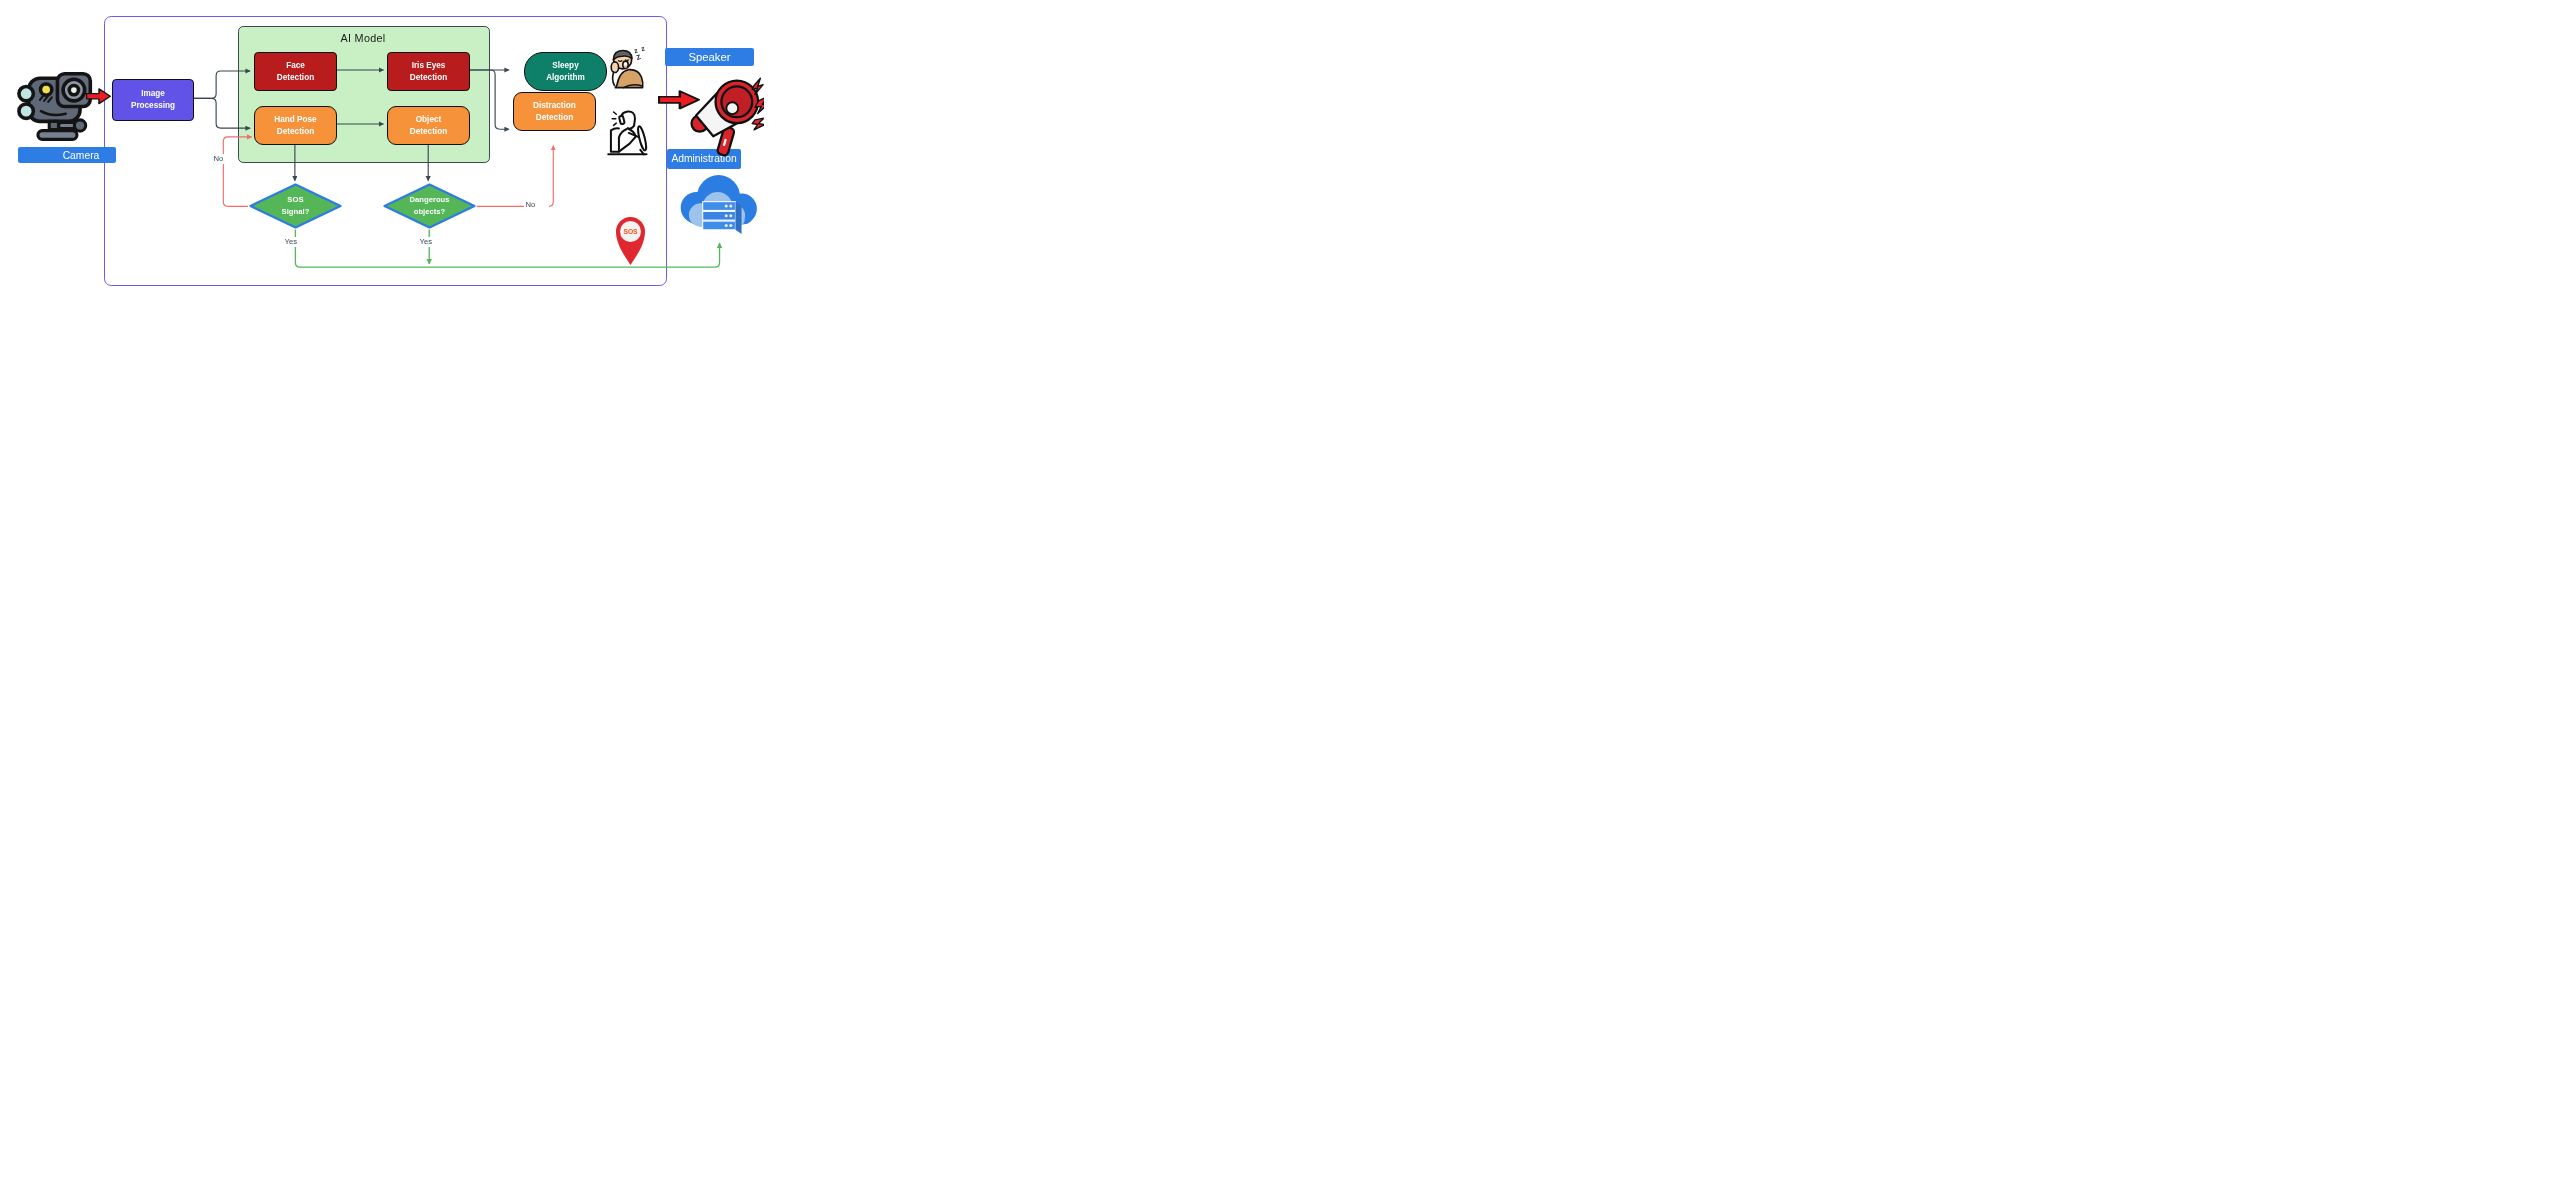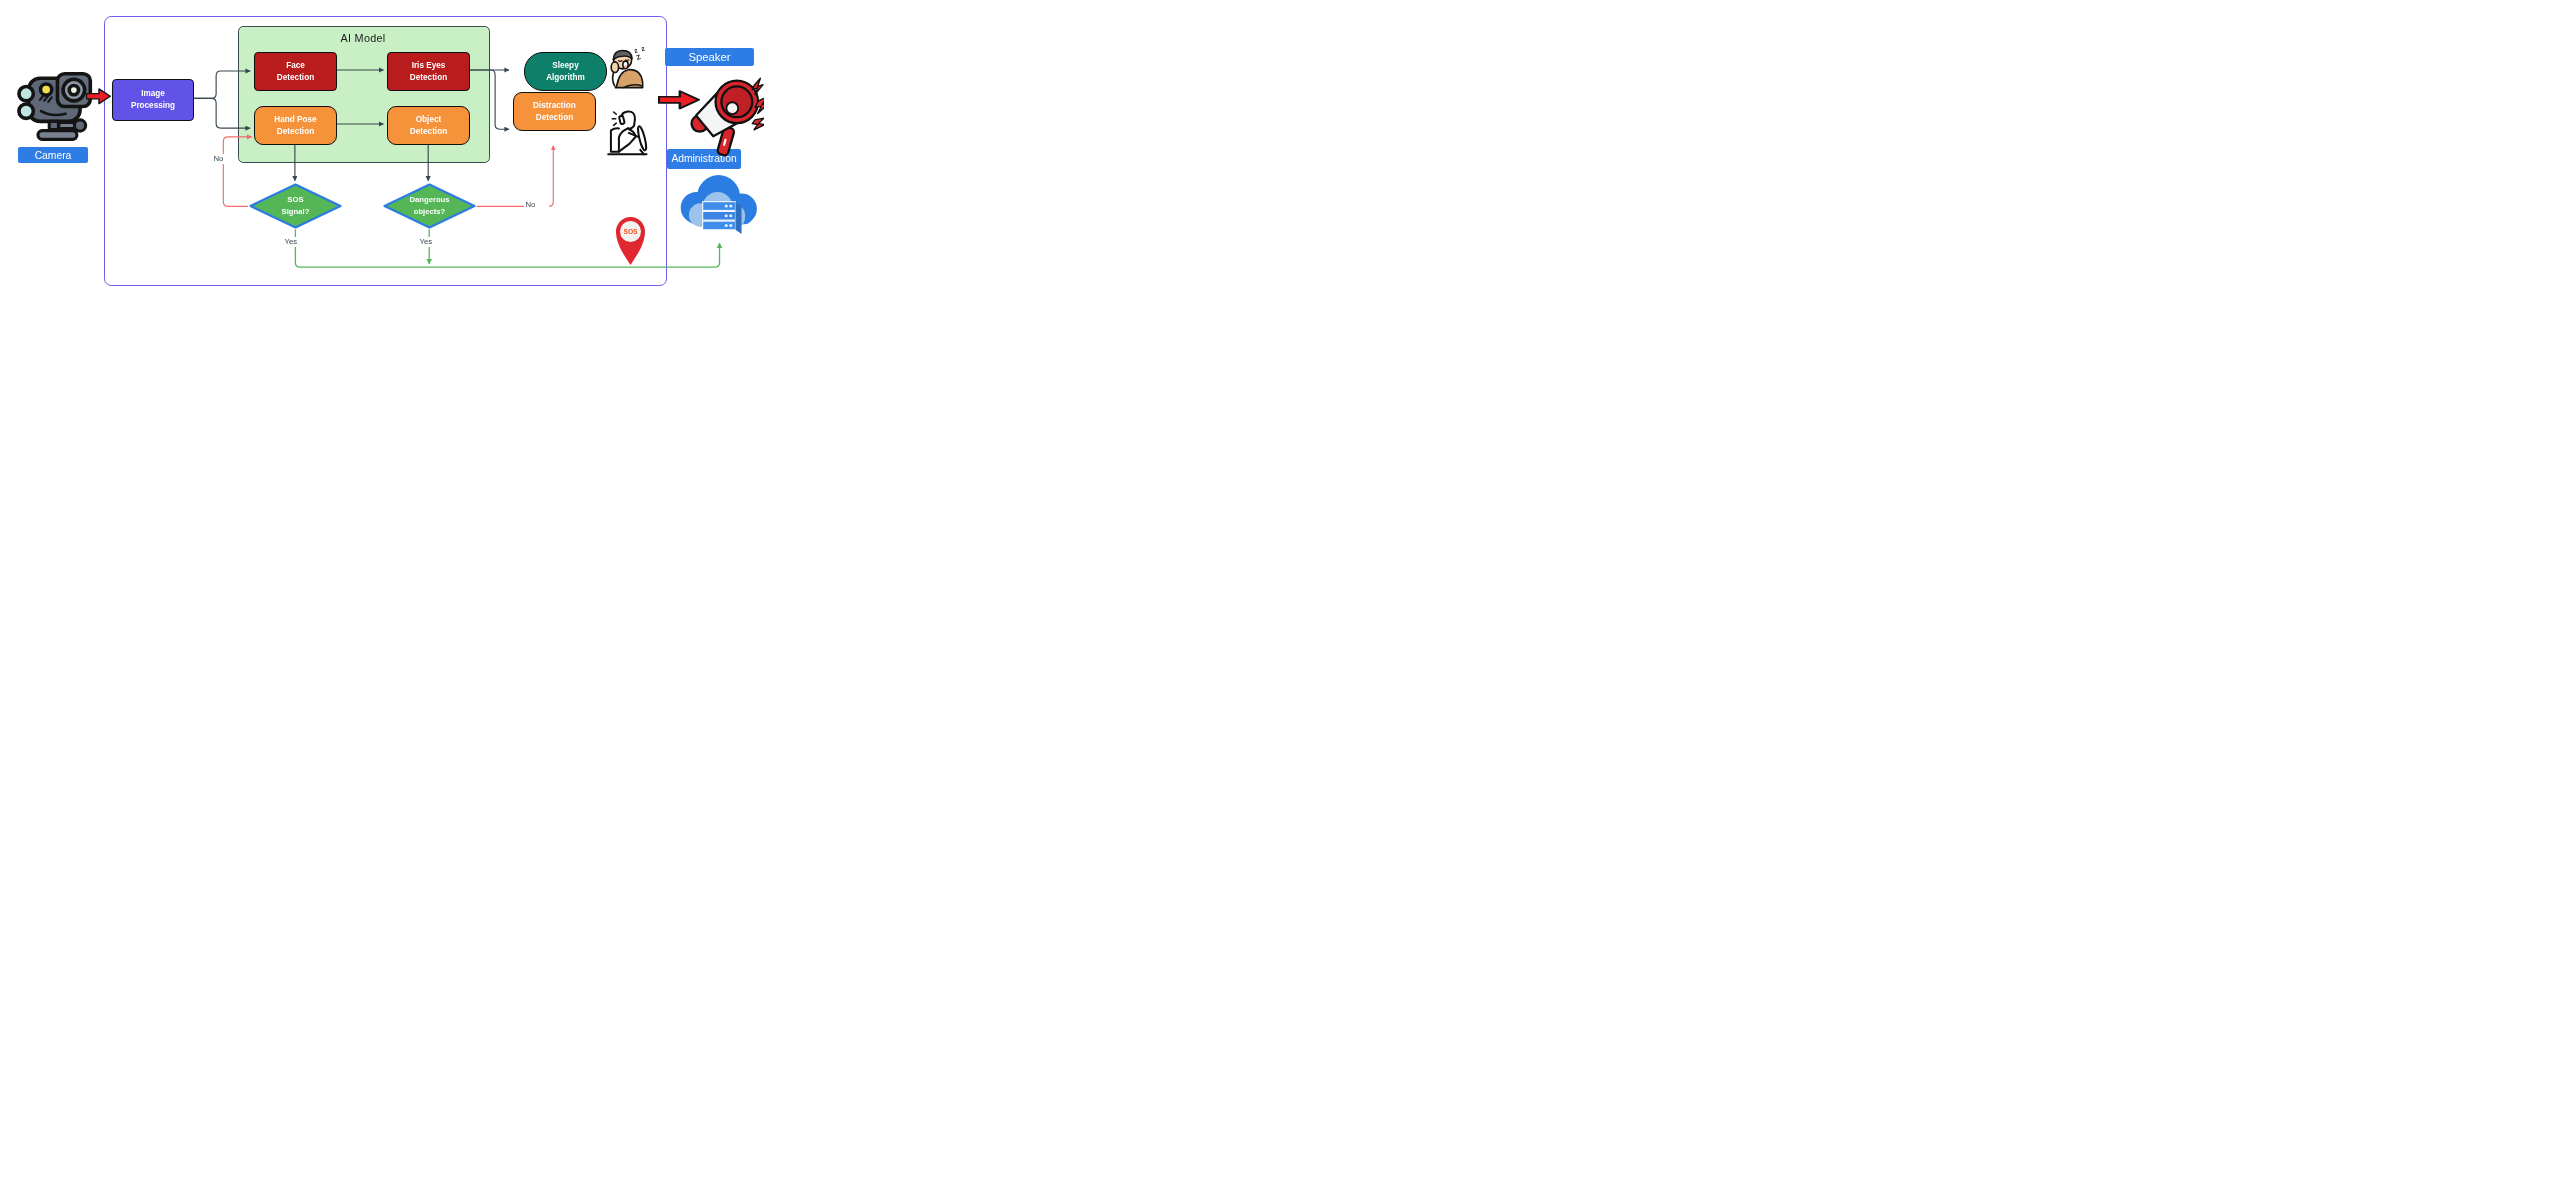--- a/index.html
+++ b/index.html
@@ -128,21 +128,21 @@
     </svg>
     <div class="dlabel">Dangerous
 objects?</div>
   </div>
 
   <div class="edge-label" style="left:212px;top:154px;width:19.6px;">No</div>
   <div class="edge-label" style="left:283px;top:237px;width:23px;">Yes</div>
   <div class="edge-label" style="left:524px;top:200px;width:21.6px;">No</div>
   <div class="edge-label" style="left:418px;top:237px;width:23px;">Yes</div>
 
-  <div class="pill" style="left:18px;top:147px;width:70px;height:16px;font-size:10.3px;">Camera</div>
+  <div class="pill" style="left:18px;top:147px;width:70px;height:16px;font-size:10.3px;padding-left:28px;">Camera</div>
   <div class="pill" style="left:665px;top:48px;width:89px;height:17.5px;font-size:11.3px;">Speaker</div>
   <div class="pill" style="left:667px;top:149px;width:74px;height:19.6px;font-size:10.3px;">Administration</div>
 
   <div class="icon" style="left:15.5px;top:67px;width:87px;height:77px;">
     <svg width="87" height="77" viewBox="0 0 168 150">
       <g stroke="#141414" stroke-width="7" stroke-linejoin="round" stroke-linecap="round">
         <rect x="24" y="22" width="100" height="84" rx="22" fill="#5f6877"></rect>
         <circle cx="19" cy="52" r="14" fill="#bfe6e2"></circle>
         <circle cx="19" cy="86" r="14" fill="#bfe6e2"></circle>
         <rect x="80" y="13" width="64" height="64" rx="14" fill="#646d7c"></rect>

